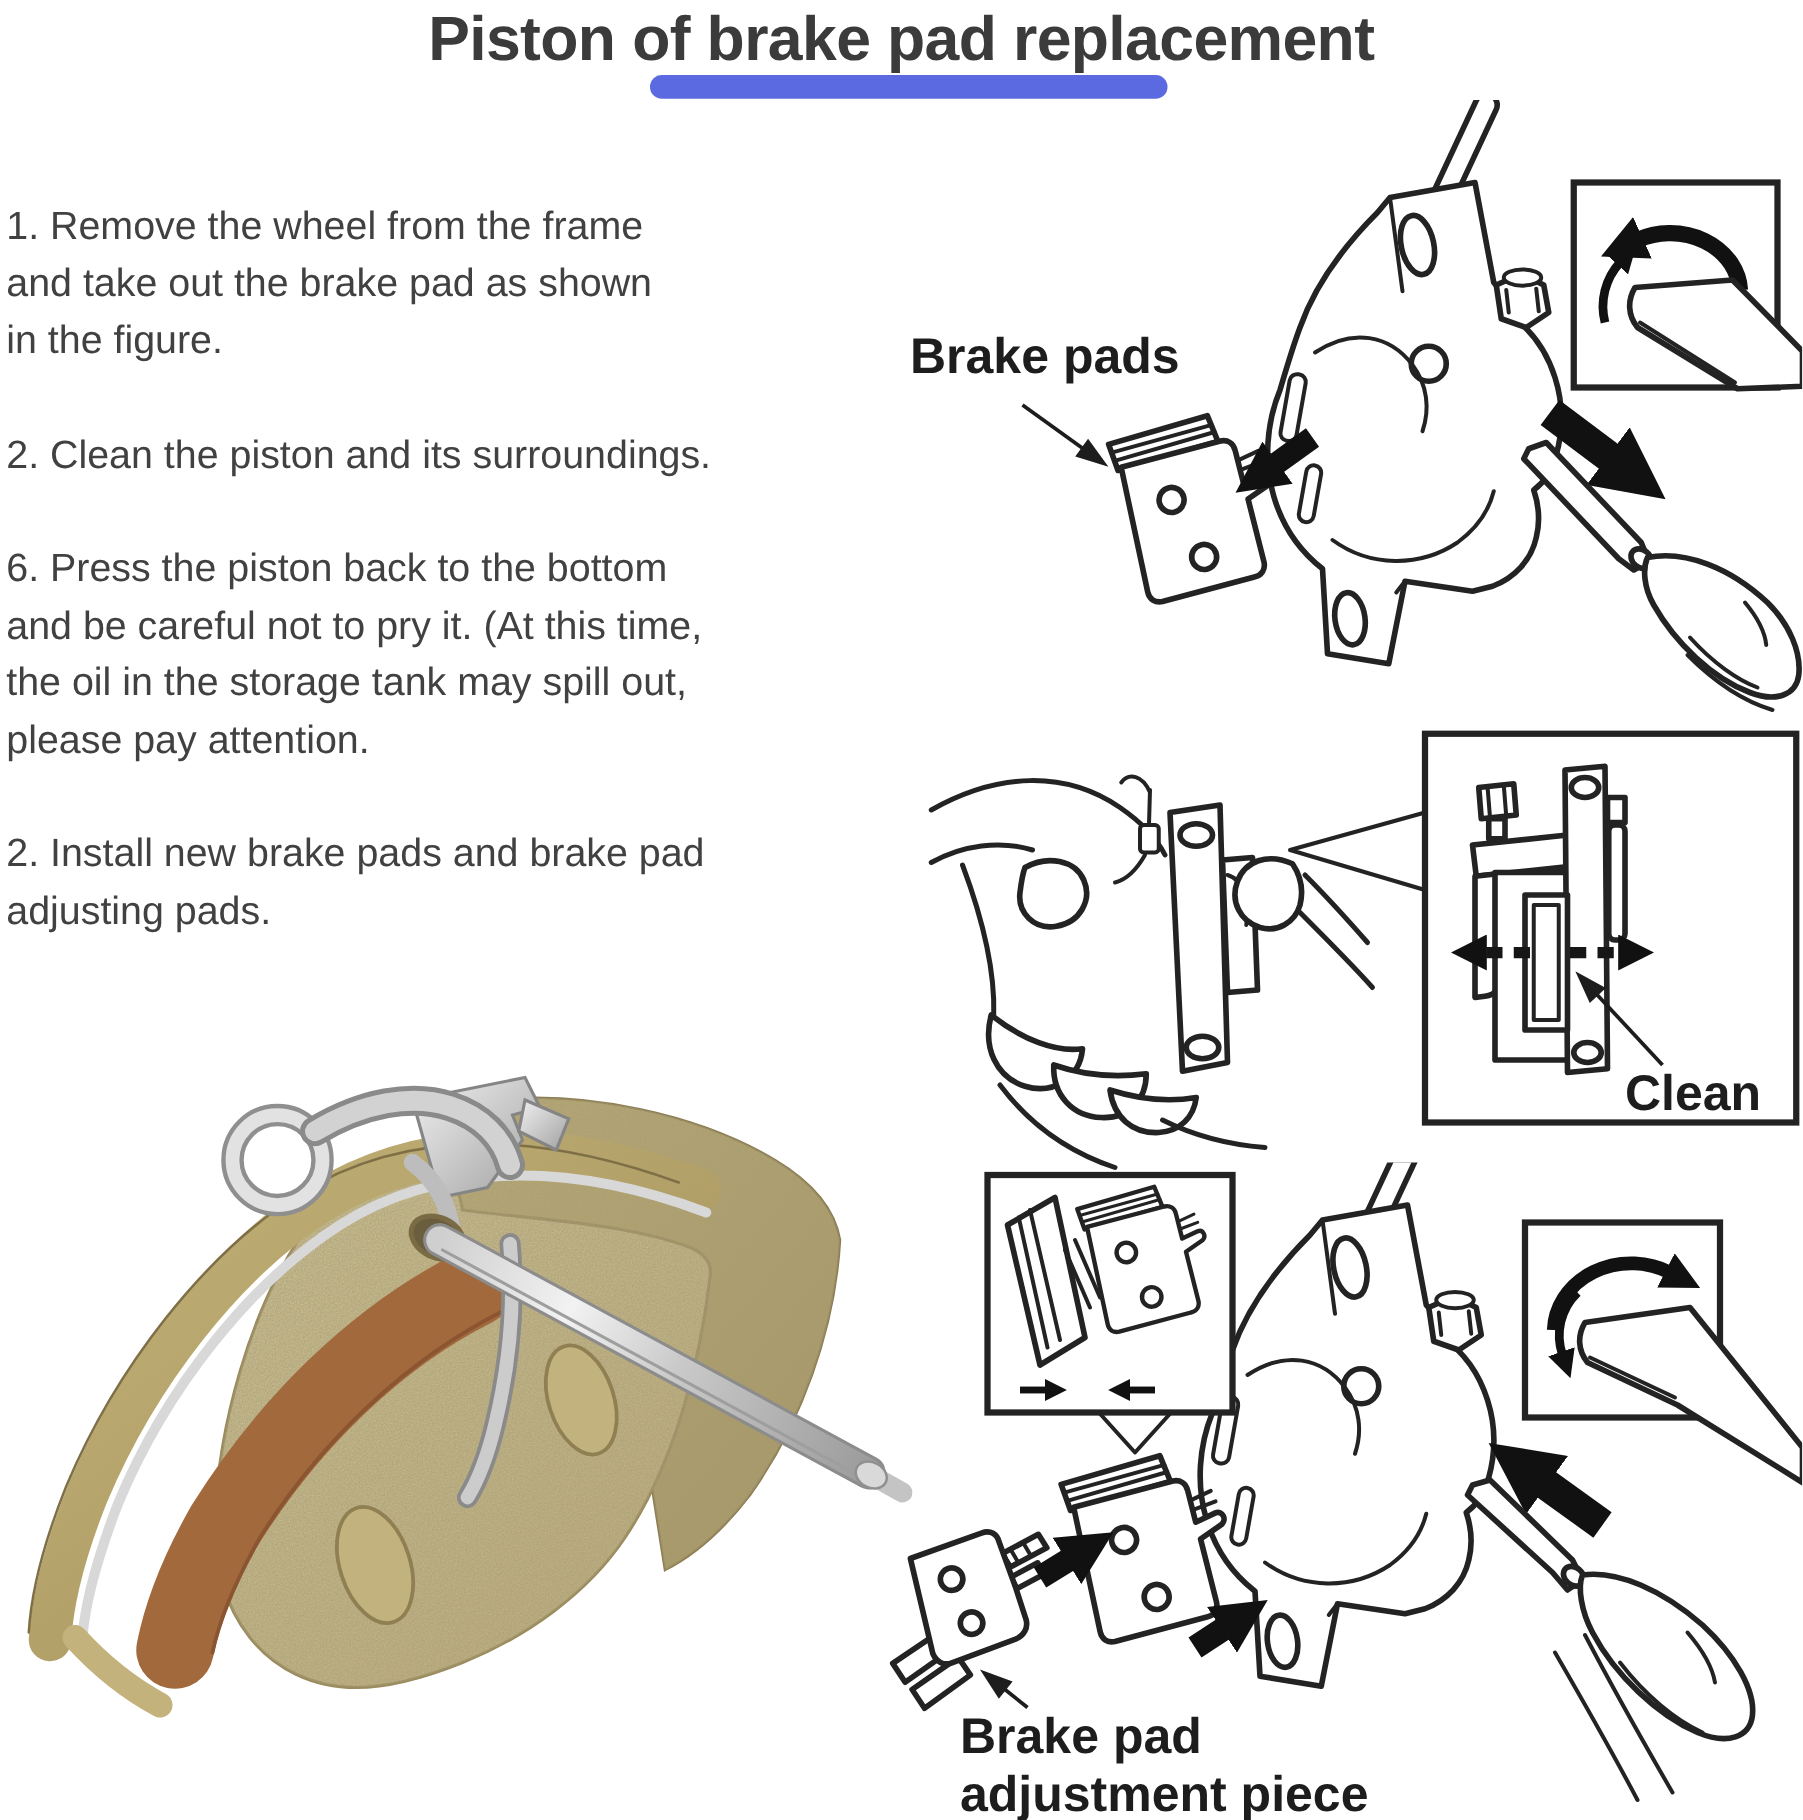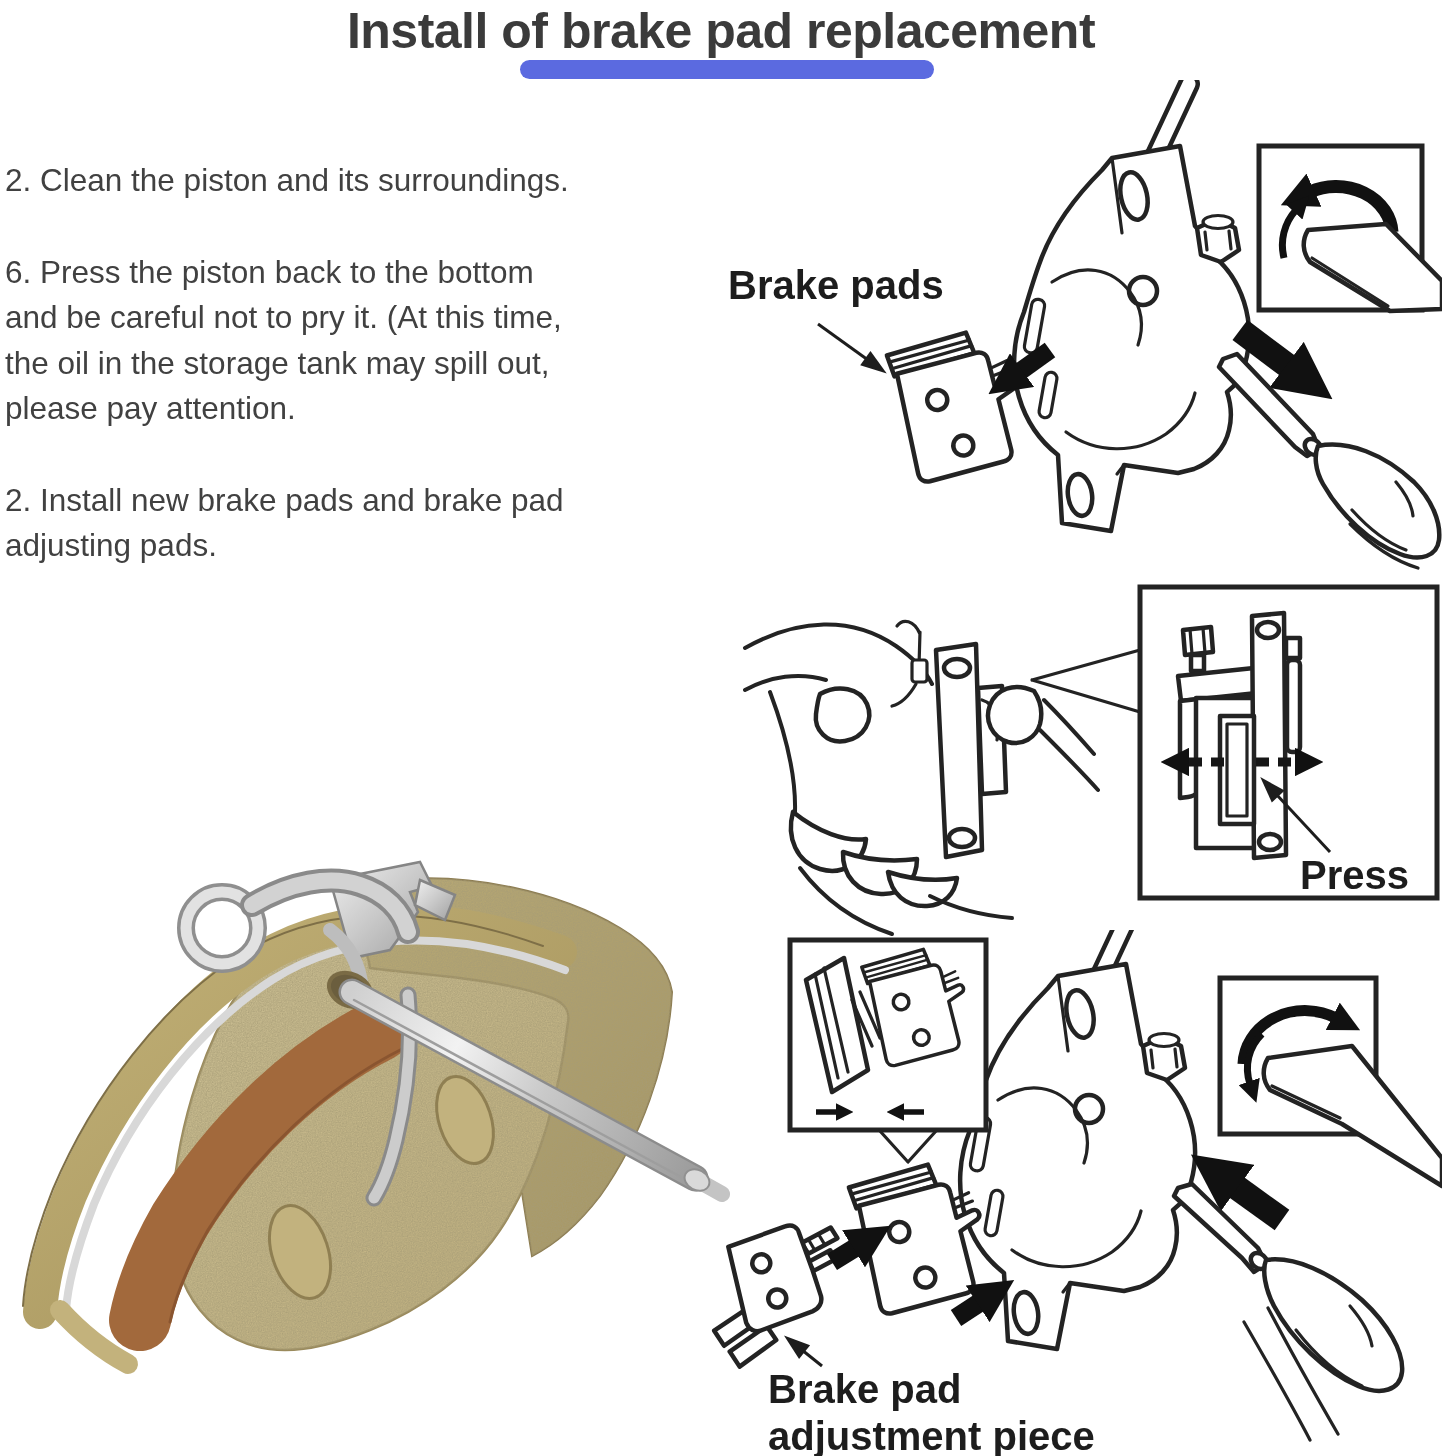--- a/index.html
+++ b/index.html
@@ -97,24 +97,27 @@
         <path class="ln" d="M906,364 L988,360 C994,360 998,364 998,370 L999,396 L1016,392
           C1022,391 1024,399 1019,402 L1000,410 L1002,462 C1002,468 998,472 992,472
           L916,476 C910,476 906,472 906,466 Z"></path>
         <circle class="ln" cx="940" cy="398" r="10"></circle>
         <circle class="ln" cx="956" cy="448" r="10"></circle>
         <path class="op3" d="M999,378 L1016,374 M999,386 L1018,383"></path>
       </g>
     </defs>
   </svg>
 
-  <div id="title" class="abs">Install of brake pad replacement</div>
+  <div id="title" class="abs">Piston of brake pad replacement</div>
   <div id="title-bar" class="abs" style="background-color: rgb(91, 106, 224);"></div>
 
   <div id="steps" class="abs">
+    <p class="step">1. Remove the wheel from the frame
+and take out the brake pad as shown
+in the figure.</p>
     <p class="step">2. Clean the piston and its surroundings.</p>
     <p class="step">6. Press the piston back to the bottom
 and be careful not to pry it. (At this time,
 the oil in the storage tank may spill out,
 please pay attention.</p>
     <p class="step">2. Install new brake pads and brake pad
 adjusting pads.</p>
   </div>
 
   <svg class="abs" style="left:690px;top:80px" width="752" height="500" viewBox="690 80 752 500">
@@ -288,16 +291,16 @@
       <ellipse cx="350" cy="990" rx="22" ry="16" transform="rotate(25 350 990)" fill="#6b5e3e" stroke="#7a6b45" stroke-width="4"></ellipse>
       <path d="M352,992 L695,1178" stroke="#8c8c8c" stroke-width="27"></path>
       <path d="M352,992 L695,1178" stroke="url(#gPin)" stroke-width="22"></path>
       <path d="M354,1000 L692,1183" stroke="#9e9e9e" stroke-width="2.5"></path>
       <path d="M697,1180 L722,1194" stroke="#c4c4c4" stroke-width="16"></path>
       <ellipse cx="697" cy="1180" rx="13" ry="10" transform="rotate(28 697 1180)" fill="#d9d9d9" stroke="#909090" stroke-width="2"></ellipse>
     </g>
   </svg>
 
   <div id="label-brakepads" class="abs fig-label">Brake pads</div>
-  <div id="label-piston" class="abs fig-label">Press</div>
+  <div id="label-piston" class="abs fig-label">Clean</div>
   <div id="label-adjpiece" class="abs fig-label">Brake pad
 adjustment piece</div>
 </div>
 
 </body></html>

